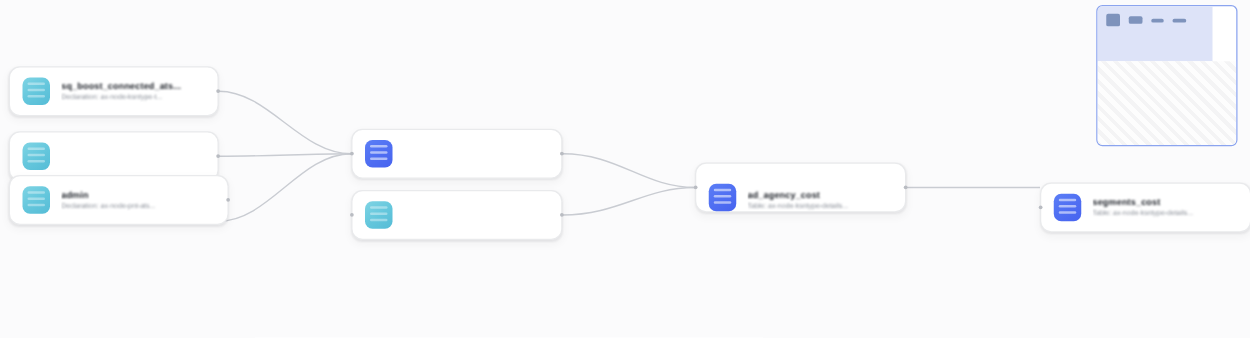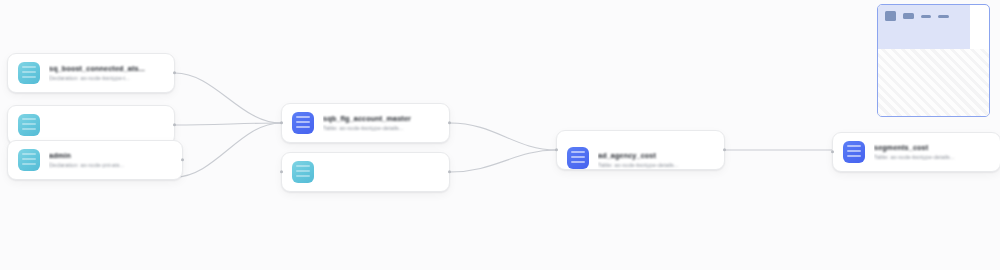--- a/index.html
+++ b/index.html
@@ -217,24 +217,20 @@
         <span class="handle right" style="background: rgb(185, 188, 194);"></span>
       </div>
       <div class="node" style="left: 281px; top: 103px; width: 169px; height: 40px;">
         <div class="node-icon blue">
           <div class="glyph">
             <i></i>
             <i></i>
             <i></i>
           </div>
         </div>
-        <div class="node-text">
-          <div class="node-title">sqb_flg_account_master</div>
-          <div class="node-sub">Table: ax-node-ksntype-details...</div>
-        </div>
         <span class="handle left" style="background: rgb(185, 188, 194);"></span>
         <span class="handle right" style="background: rgb(185, 188, 194);"></span>
       </div>
       <div class="node" style="left: 281px; top: 152px; width: 169px; height: 40px;">
         <div class="node-icon teal">
           <div class="glyph">
             <i></i>
             <i></i>
             <i></i>
           </div>
@@ -250,21 +246,21 @@
             <i></i>
           </div>
         </div>
         <div class="node-text">
           <div class="node-title">ad_agency_cost</div>
           <div class="node-sub">Table: ax-node-ksntype-details...</div>
         </div>
         <span class="handle left" style="background: rgb(185, 188, 194);"></span>
         <span class="handle right" style="background: rgb(185, 188, 194);"></span>
       </div>
-      <div class="node" style="left: 832px; top: 132px; width: 169px; height: 40px;">
+      <div class="node" style="left: 832px; top: 146px; width: 169px; height: 40px;">
         <div class="node-icon blue">
           <div class="glyph">
             <i></i>
             <i></i>
             <i></i>
           </div>
         </div>
         <div class="node-text">
           <div class="node-title">segments_cost</div>
           <div class="node-sub">Table: ax-node-ksntype-details...</div>

